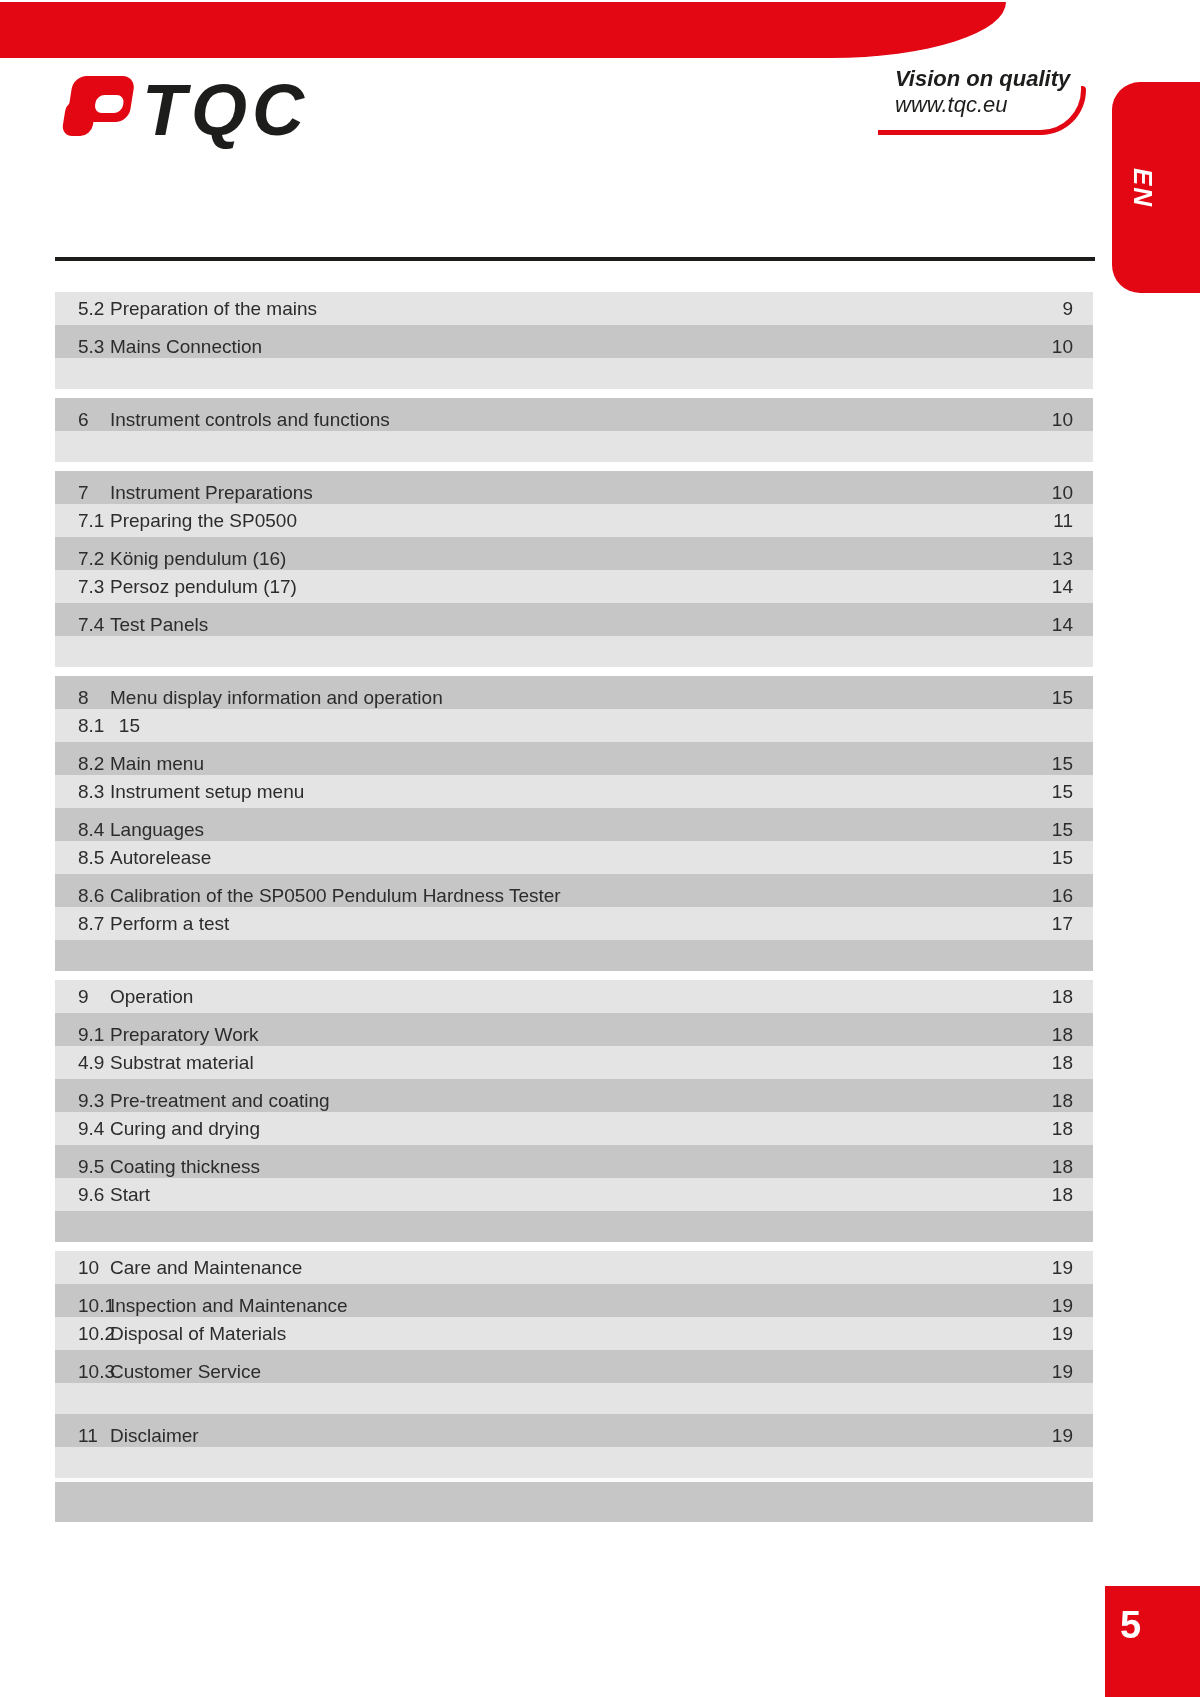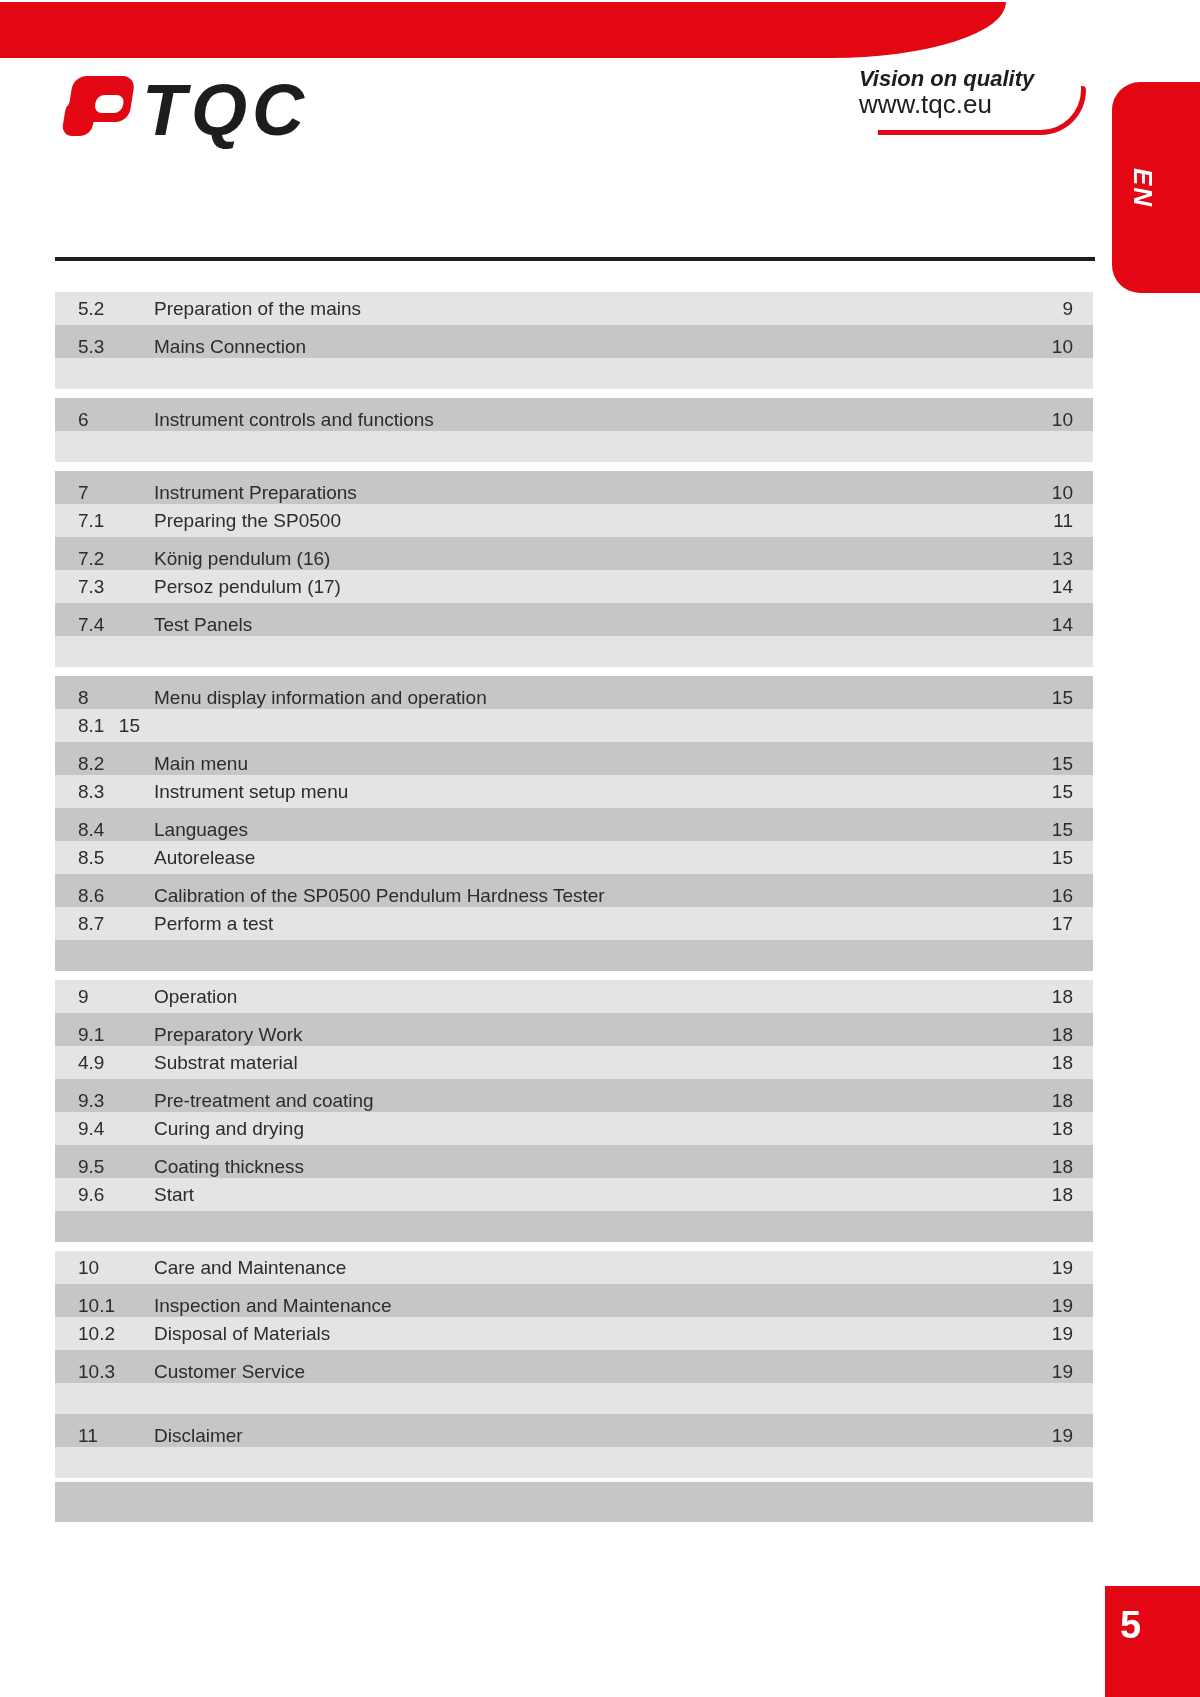--- a/index.html
+++ b/index.html
@@ -18,23 +18,23 @@
     background:#e30613;
     border-bottom-right-radius:175px 56px;
   }
   
   .logo{position:absolute;left:60px;top:74px;height:70px;display:flex;align-items:flex-start;}
   .logo-word{
     font-size:72px;line-height:64px;font-weight:bold;font-style:italic;
     color:#1d1d1b;letter-spacing:5px;margin-left:8px;margin-top:4px;
   }
   
-  .vision{position:absolute;left:859px;top:66px;width:200px;}
+  .vision{position:absolute;left:895px;top:66px;width:200px;}
   .vision .tagline{font-size:22px;font-weight:bold;font-style:italic;color:#1d1d1b;line-height:26px;white-space:nowrap;}
-  .vision .site{font-size:26px;color:#1d1d1b;line-height:25px;white-space:nowrap;}
+  .vision .site{font-size:22px;font-style:italic;color:#1d1d1b;line-height:25px;white-space:nowrap;}
   .vision-swoosh{
     position:absolute;left:878px;top:86px;width:208px;height:49px;
     border-right:5px solid #e30613;
     border-bottom:5px solid #e30613;
     border-bottom-right-radius:46px 46px;
     border-top-right-radius:4px;
   }
   
   .lang-tab{
     position:absolute;left:1112px;top:82px;width:88px;height:211px;
@@ -52,21 +52,21 @@
   
   .toc{position:absolute;left:55px;top:292px;width:1038px;}
   .toc-row{display:flex;align-items:center;height:33px;font-size:19px;color:#2c2c2c;}
   .toc-row.light{background:#e4e4e4;}
   .toc-row.dark{background:#c6c6c6;align-items:flex-end;}
   .toc-row.spacer{height:31px;}
   .toc-row.spacer.tall{height:40px;}
   .toc-row.gap{height:9px;background:#ffffff;}
   .toc-row.gap-thin{height:4px;background:#fbfbfb;}
   .toc-num{flex:none;width:55px;padding-left:23px;}
-  .toc-title{flex:1;margin-left:44px;}
+  .toc-title{flex:1;}
   .toc-page{flex:none;min-width:50px;text-align:right;padding-right:20px;}
   
   .page-box{
     position:absolute;left:1105px;top:1586px;width:95px;height:111px;
     background:#e30613;
   }
   .page-box .page-num{
     display:block;padding:20px 0 0 15px;
     color:#ffffff;font-size:38px;font-weight:bold;line-height:1;
   }

